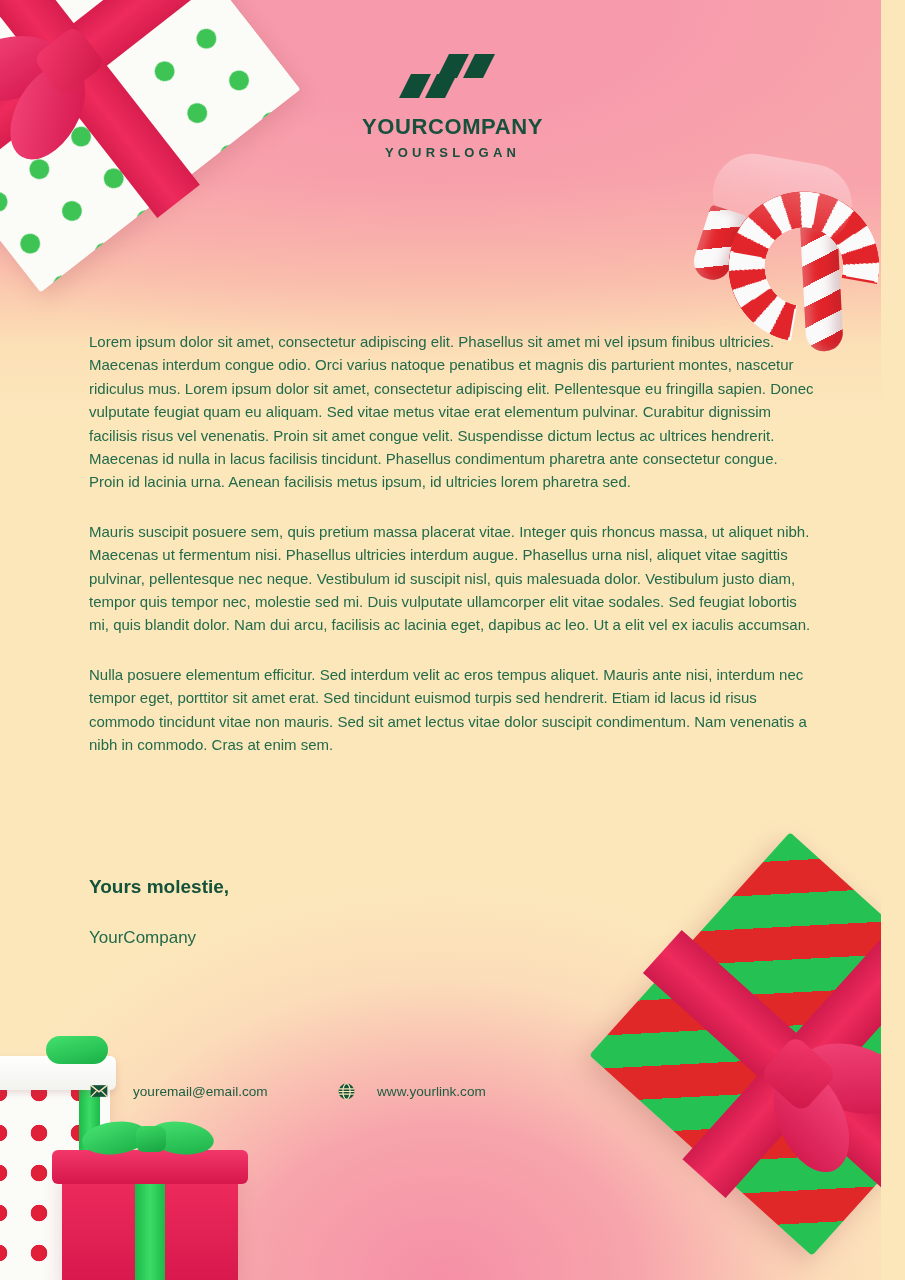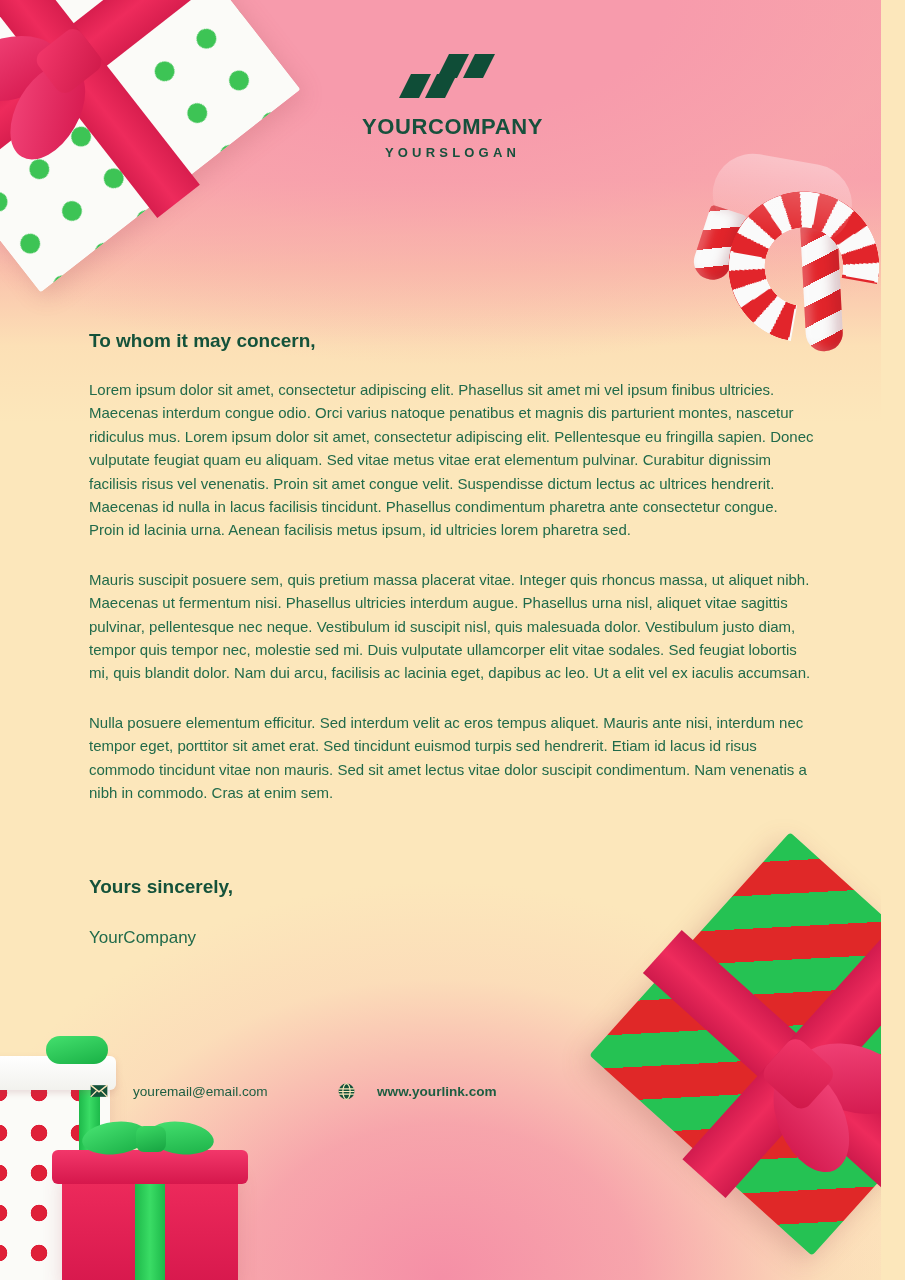--- a/index.html
+++ b/index.html
@@ -352,21 +352,21 @@
     align-items: center;
     justify-content: flex-start;
     color: #14523A;
   }
   .contact-text {
     font-size: 13.6px;
     color: #1D5E42;
     white-space: nowrap;
   }
   #contact-col-left .contact-text { padding-left: 10px; }
-  #contact-col-right .contact-text { padding-left: 6px; font-weight: bold; }
+  #contact-col-right .contact-text { padding-left: 6px; }
 </style>
 </head>
 <body>
 
 <div id="page">
 
   <div class="deco" id="gift-tl">
     <div class="boxface"></div>
     <div class="ribbon-h"></div>
     <div class="ribbon-v"></div>
@@ -422,28 +422,27 @@
           <polygon points="40,22 60,22 48,46 28,46"></polygon>
           <polygon points="52,2 72,2 60,26 40,26"></polygon>
           <polygon points="78,2 98,2 86,26 66,26"></polygon>
         </g>
       </svg>
       <p id="company-name">YOURCOMPANY</p>
       <p id="company-slogan">YOURSLOGAN</p>
     </div>
 
     <div id="letter-body">
-      <p id="salutation">To whom it may concern,</p>
       <p class="para">Lorem ipsum dolor sit amet, consectetur adipiscing elit. Phasellus sit amet mi vel ipsum finibus ultricies. Maecenas interdum congue odio. Orci varius natoque penatibus et magnis dis parturient montes, nascetur ridiculus mus. Lorem ipsum dolor sit amet, consectetur adipiscing elit. Pellentesque eu fringilla sapien. Donec vulputate feugiat quam eu aliquam. Sed vitae metus vitae erat elementum pulvinar. Curabitur dignissim facilisis risus vel venenatis. Proin sit amet congue velit. Suspendisse dictum lectus ac ultrices hendrerit. Maecenas id nulla in lacus facilisis tincidunt. Phasellus condimentum pharetra ante consectetur congue. Proin id lacinia urna. Aenean facilisis metus ipsum, id ultricies lorem pharetra sed.</p>
       <p class="para">Mauris suscipit posuere sem, quis pretium massa placerat vitae. Integer quis rhoncus massa, ut aliquet nibh. Maecenas ut fermentum nisi. Phasellus ultricies interdum augue. Phasellus urna nisl, aliquet vitae sagittis pulvinar, pellentesque nec neque. Vestibulum id suscipit nisl, quis malesuada dolor. Vestibulum justo diam, tempor quis tempor nec, molestie sed mi. Duis vulputate ullamcorper elit vitae sodales. Sed feugiat lobortis mi, quis blandit dolor. Nam dui arcu, facilisis ac lacinia eget, dapibus ac leo. Ut a elit vel ex iaculis accumsan.</p>
       <p class="para">Nulla posuere elementum efficitur. Sed interdum velit ac eros tempus aliquet. Mauris ante nisi, interdum nec tempor eget, porttitor sit amet erat. Sed tincidunt euismod turpis sed hendrerit. Etiam id lacus id risus commodo tincidunt vitae non mauris. Sed sit amet lectus vitae dolor suscipit condimentum. Nam venenatis a nibh in commodo. Cras at enim sem.</p>
     </div>
 
     <div id="signoff-block">
-      <p id="signoff">Yours sincerely,</p>
+      <p id="signoff">Yours molestie,</p>
       <p id="signer">YourCompany</p>
     </div>
 
     <div id="footer">
 
       <div class="contact-col" id="contact-col-left">
 
 
         <div class="contact-row">
           <span class="contact-icon">

